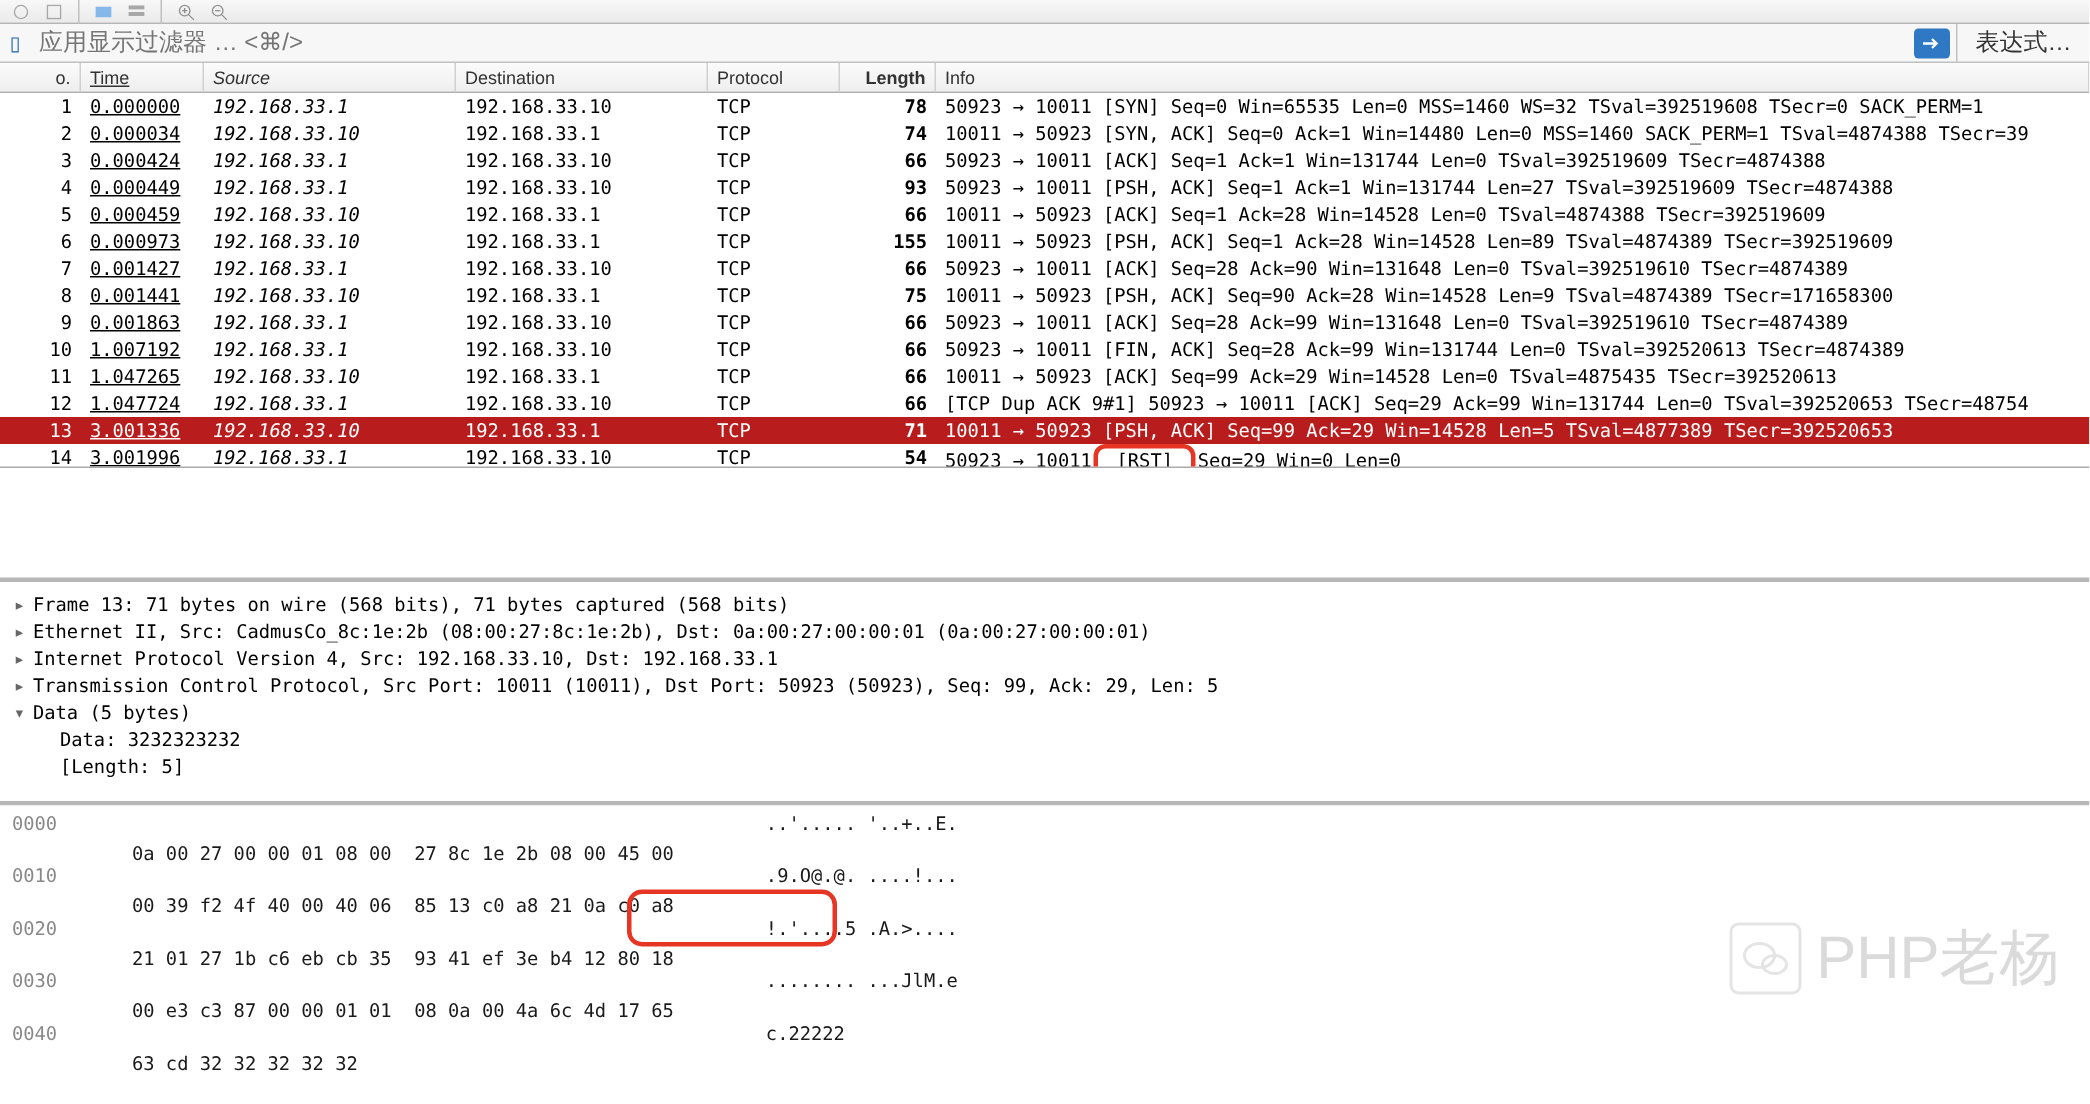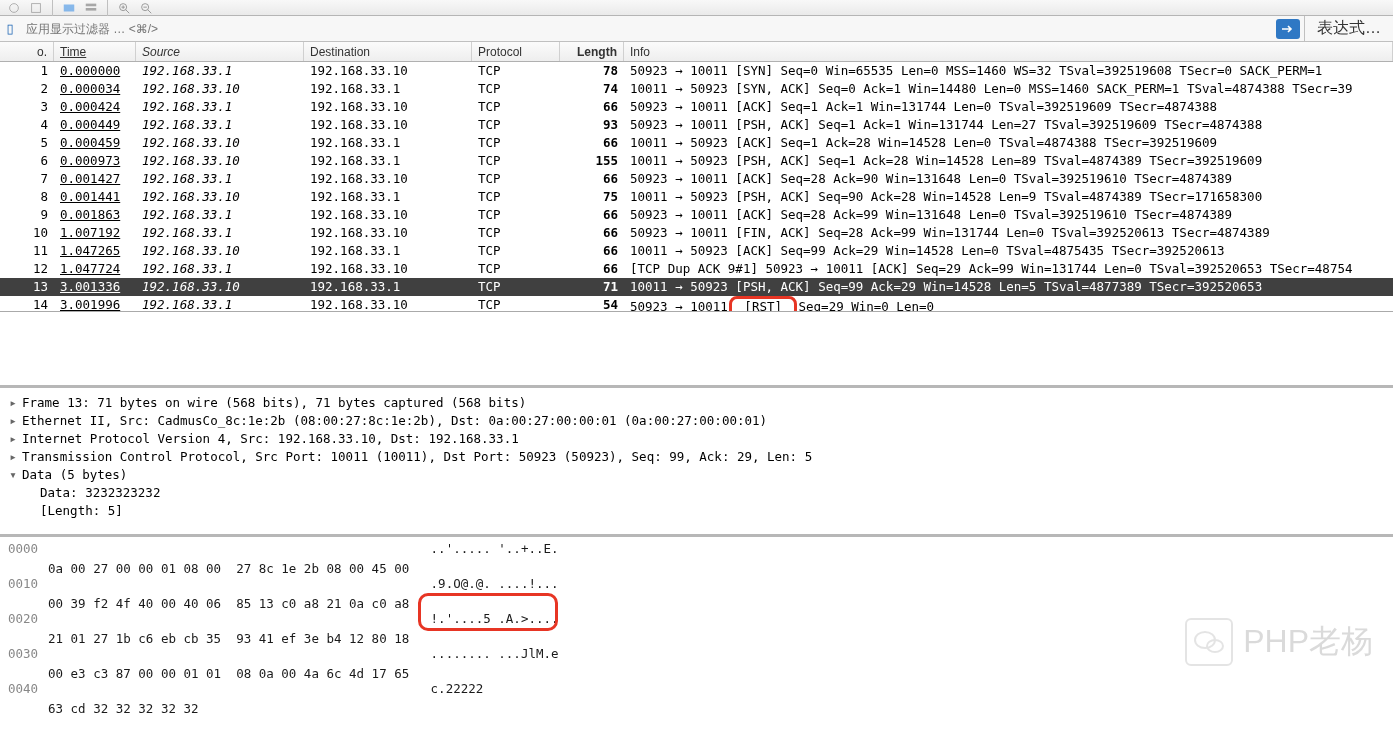--- a/index.html
+++ b/index.html
@@ -21,21 +21,21 @@
   .filterbar {
     display:flex; align-items:center; height:26px;
     border-bottom:1px solid #c0c0c0;
     background:#f7f7f7;
   }
   .filterbar .bm {
     width:20px; text-align:center; color:#1a63b3; font-size:13px; cursor:pointer;
   }
   .filterbar input {
     flex:1; border:none; background:transparent; height:24px; padding:0 6px;
-    font-size:12px; outline:none; color:#777;
+    font-size:16px; outline:none; color:#777;
   }
   .filterbar .go {
     width:24px; height:20px; margin-right:4px;
     background:#2f78c4; border-radius:3px;
     display:flex; align-items:center; justify-content:center;
     color:#fff; font-size:12px;
   }
   .filterbar .expr {
     padding:0 12px; border-left:1px solid #c0c0c0; height:100%;
     display:flex; align-items:center; font-size:16px; color:#333;
@@ -53,21 +53,21 @@
   .col-time { width:82px;text-decoration:underline; }
   .col-src { width:168px;font-style:italic; }
   .col-dst { width:168px; }
   .col-proto { width:88px; }
   .col-len { width:64px; text-align:right;font-weight:bold; }
   .col-info { flex:1; }
 
   .pl-body { font-family: Menlo, Consolas, monospace; font-size:12.5px; line-height:18px; }
   .pl-row { display:flex; height:18px; white-space:nowrap; overflow:hidden; }
   .pl-row > div { padding:0 6px; overflow:hidden; text-overflow:clip; }
-  .pl-row.selected { background:#404040; color:#fff; }
+  .pl-row.selected { background:#b91c1c; color:#fff; }
 
   .rst-highlight {
     display:inline-block; border:3px solid #e73524; border-radius:8px;
     padding:0 12px; margin:0 -6px; line-height:16px;
   }
 
   .packet-area { flex:0 0 auto; height:270px; overflow:hidden; border-bottom:1px solid #aaa; }
   .packet-empty { flex:1; background:#fff; }
 
   
@@ -79,34 +79,34 @@
   }
   .details .tree-row { display:flex; gap:4px; }
   .details .tw { color:#666; width:10px; text-align:center; }
 
   
   .hex {
     flex:1; background:#fff; padding:4px 8px 20px 8px;
     font-family: Menlo, Consolas, monospace; font-size:12.5px; line-height:15px;
     position:relative; color:#1a1a1a;
   }
-  .hex-row { display:flex; }
+  .hex-row { display:flex;gap:40px; }
   .hex-off { width:40px; color:#888; }
   .hex-bytes { width:360px; white-space:pre;margin-top:20px; }
   .hex-ascii { white-space:pre; }
   .hex-rect {
     position:absolute; border:3px solid #e73524; border-radius:10px;
     left:418px; top:56px; width:140px; height:38px;
   }
 
   
   .watermark {
     position:absolute; right:20px; bottom:70px;
     display:flex; align-items:center; gap:10px;
-    color:#bdbdbd; font-size:32px; font-weight:400;
+    color:#bdbdbd; font-size:40px; font-weight:400;
     font-family:"PingFang SC","Microsoft YaHei",sans-serif;
     opacity:.55; pointer-events:none;
   }
   .watermark .wm-ico {
     width:48px; height:48px; border-radius:6px;
     display:flex; align-items:center; justify-content:center;
     border:2px solid #cfcfcf;
   }
 </style>
 </head>

